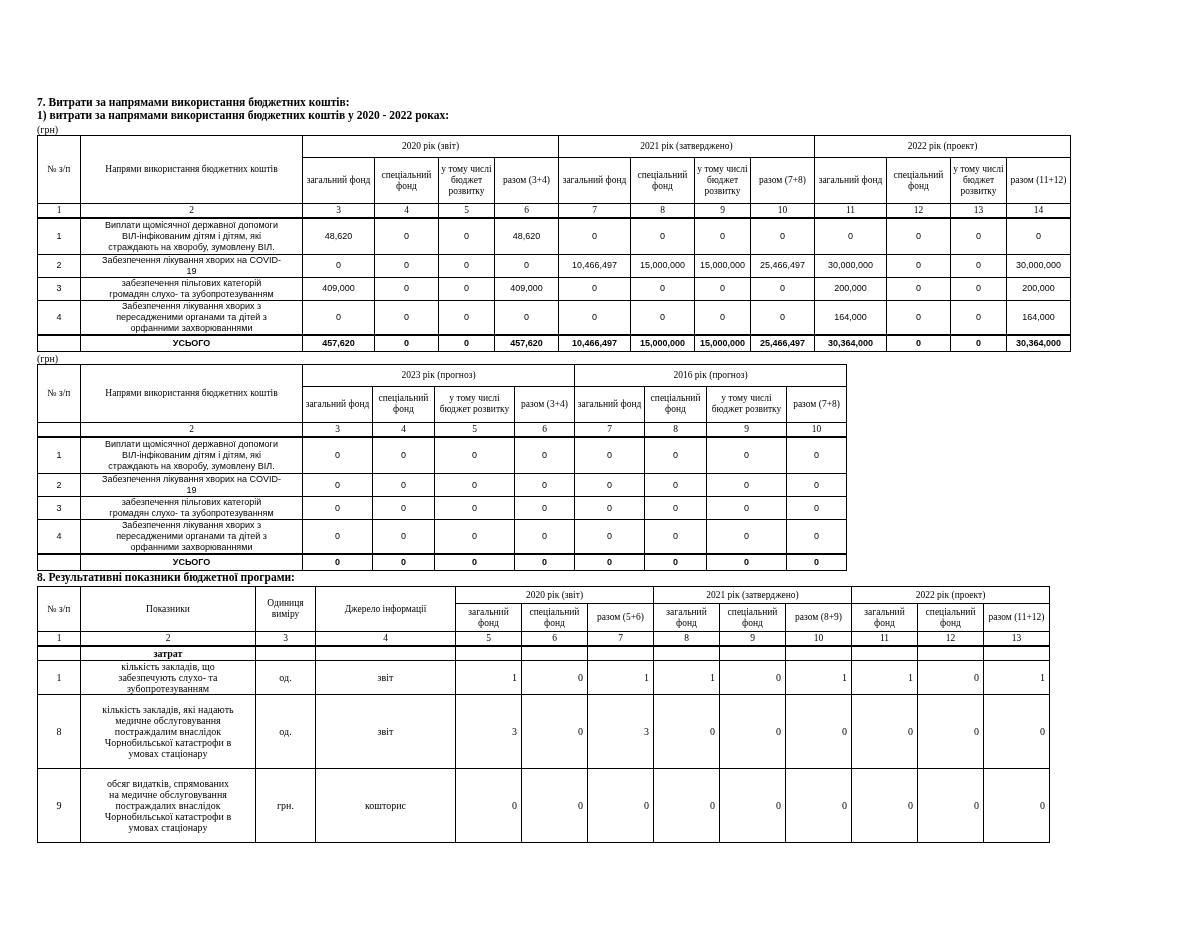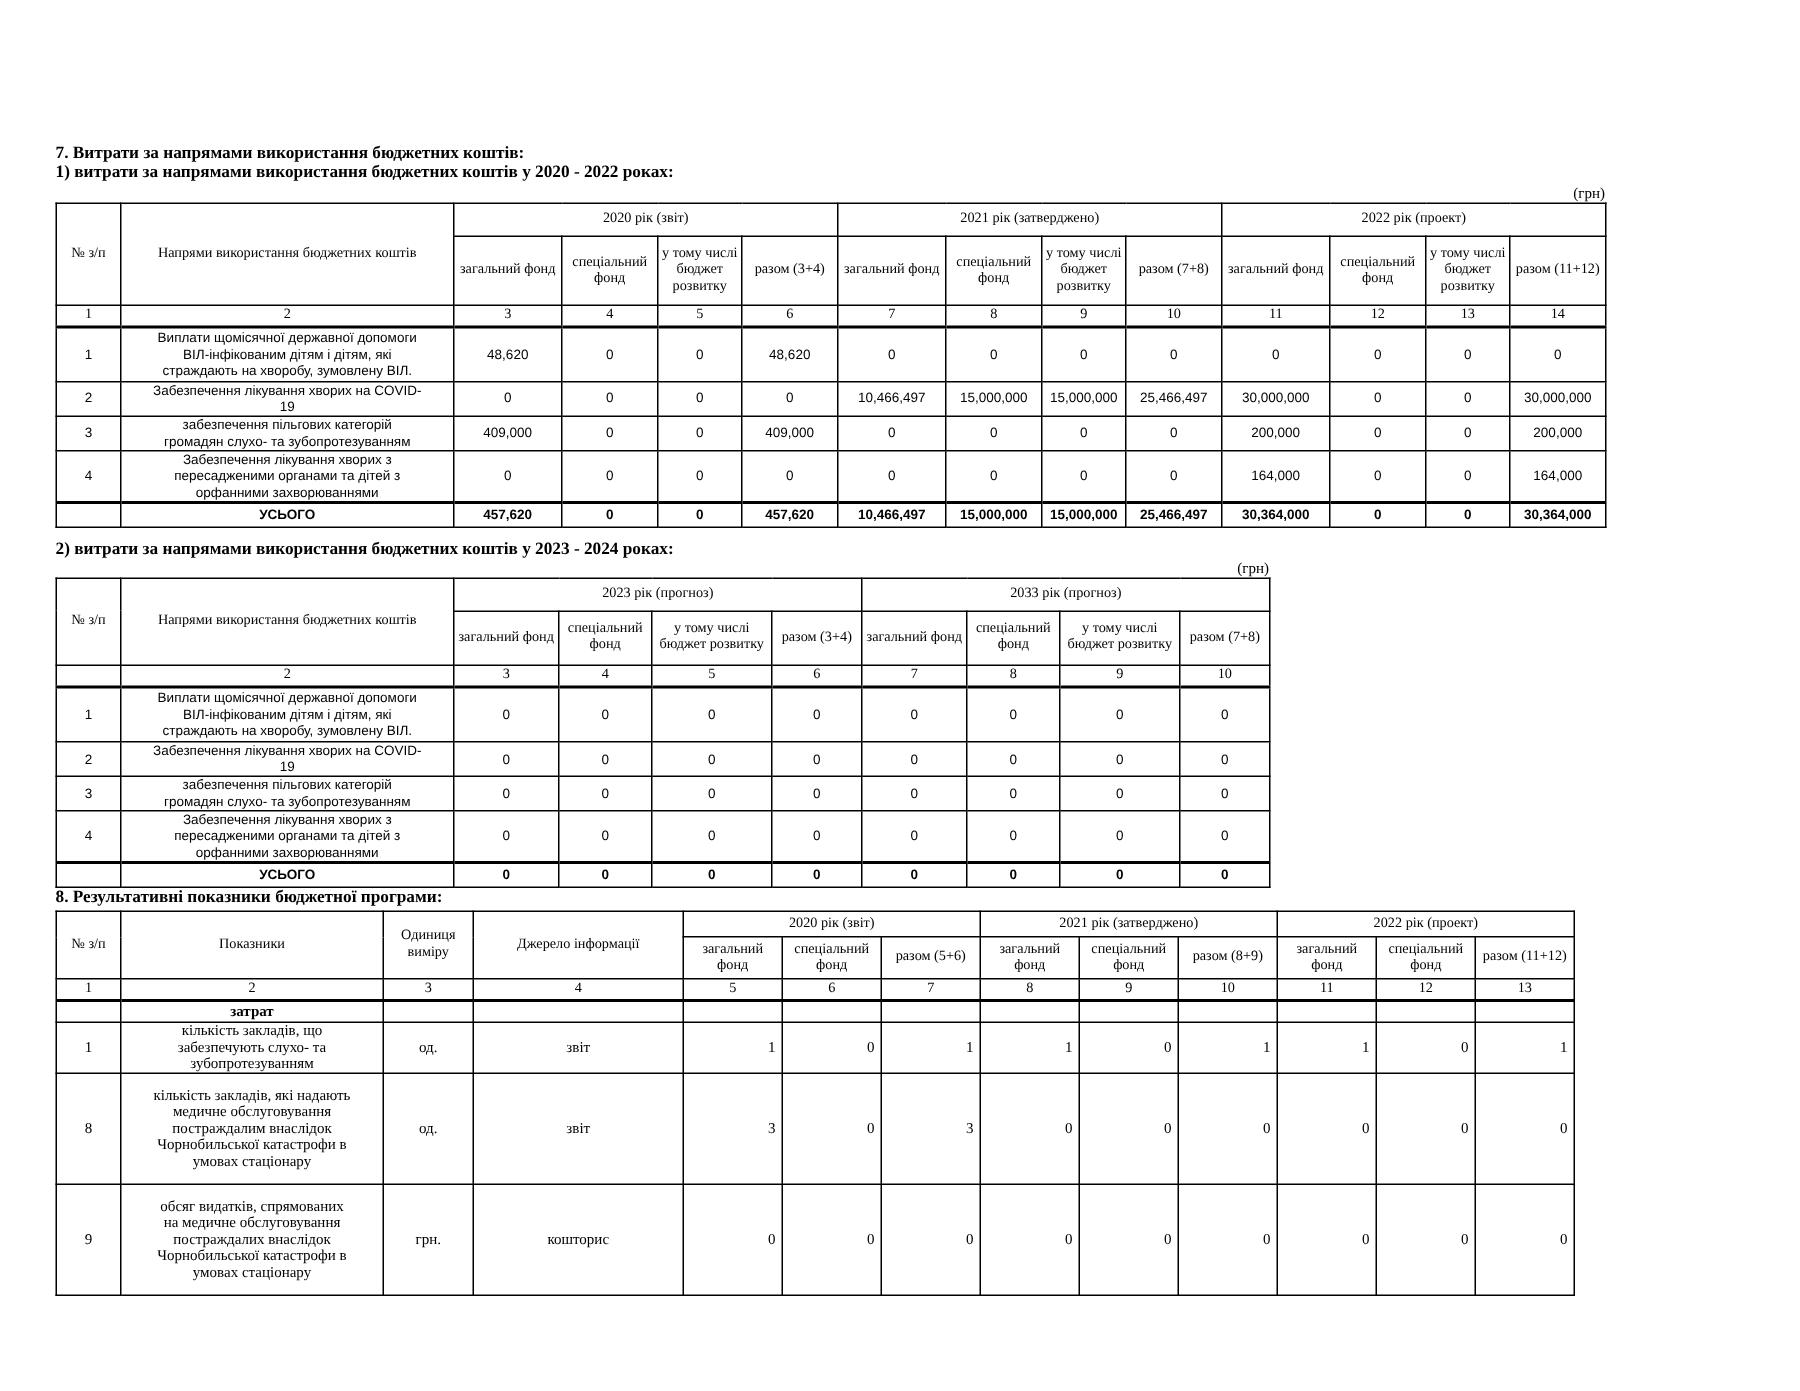--- a/index.html
+++ b/index.html
@@ -1,21 +1,21 @@
 <!DOCTYPE html>
 <html><head>
 <meta charset="utf-8">
 <style>
   html,body{margin:0;padding:0;background:#fff;}
   body{width:1200px;height:927px;overflow:hidden;color:#000;
        font-family:"Liberation Serif", serif;}
   .page{position:relative;width:1200px;height:927px;background:#fff;}
   .content{padding:96px 0 0 37px;}
   .hd{font-weight:bold;font-size:11.5px;line-height:13px;margin:0;}
-  .grn{font-size:10px;line-height:11px;text-align:right;margin:1px 0 0 0;}
+  .grn{font-size:10px;line-height:11px;text-align:left;margin:1px 0 0 0;}
   .wrap1{width:1033px;margin-top:2px;}
   .wrap2{width:809px;margin-top:0;}
   .wrap3{width:1012px;margin-top:2px;}
   .mt8{margin-top:8px;}
   .mt19{}
   table{border-collapse:collapse;table-layout:fixed;background:#fff;}
   th,td{border:1px solid #000;font-weight:normal;text-align:center;
         vertical-align:middle;font-size:9.5px;line-height:11px;
         padding:1px 2px;overflow:hidden;word-wrap:break-word;}
   thead th, thead td{font-family:"Liberation Serif", serif;font-size:9.5px;}
@@ -182,21 +182,20 @@
           <td>25,466,497</td>
           <td>30,364,000</td>
           <td>0</td>
           <td>0</td>
           <td>30,364,000</td>
         </tr>
       </tbody>
     </table>
   </div>
 
-  <p class="hd mt8">2) витрати за напрямами використання бюджетних коштів у 2023 - 2024 роках:</p>
 
   <div class="wrap2">
     <p class="grn">(грн)</p>
     <table class="t2" style="width:809px">
       <colgroup>
         <col style="width:43px">
             <col style="width:222px">
         <col style="width:70px">
             <col style="width:62px">
             <col style="width:80px">
@@ -204,21 +203,21 @@
         <col style="width:70px">
             <col style="width:62px">
             <col style="width:80px">
             <col style="width:60px">
       </colgroup>
       <thead>
         <tr class="years">
           <th rowspan="2">№ з/п</th>
           <th rowspan="2">Напрями використання бюджетних коштів</th>
           <th colspan="4">2023 рік (прогноз)</th>
-          <th colspan="4">2033 рік (прогноз)</th>
+          <th colspan="4">2016 рік (прогноз)</th>
         </tr>
         <tr class="sub2">
           <th>загальний фонд</th>
           <th>спеціальний фонд</th>
           <th>у тому числі бюджет розвитку</th>
           <th>разом (3+4)</th>
           <th>загальний фонд</th>
           <th>спеціальний фонд</th>
           <th>у тому числі бюджет розвитку</th>
           <th>разом (7+8)</th>

